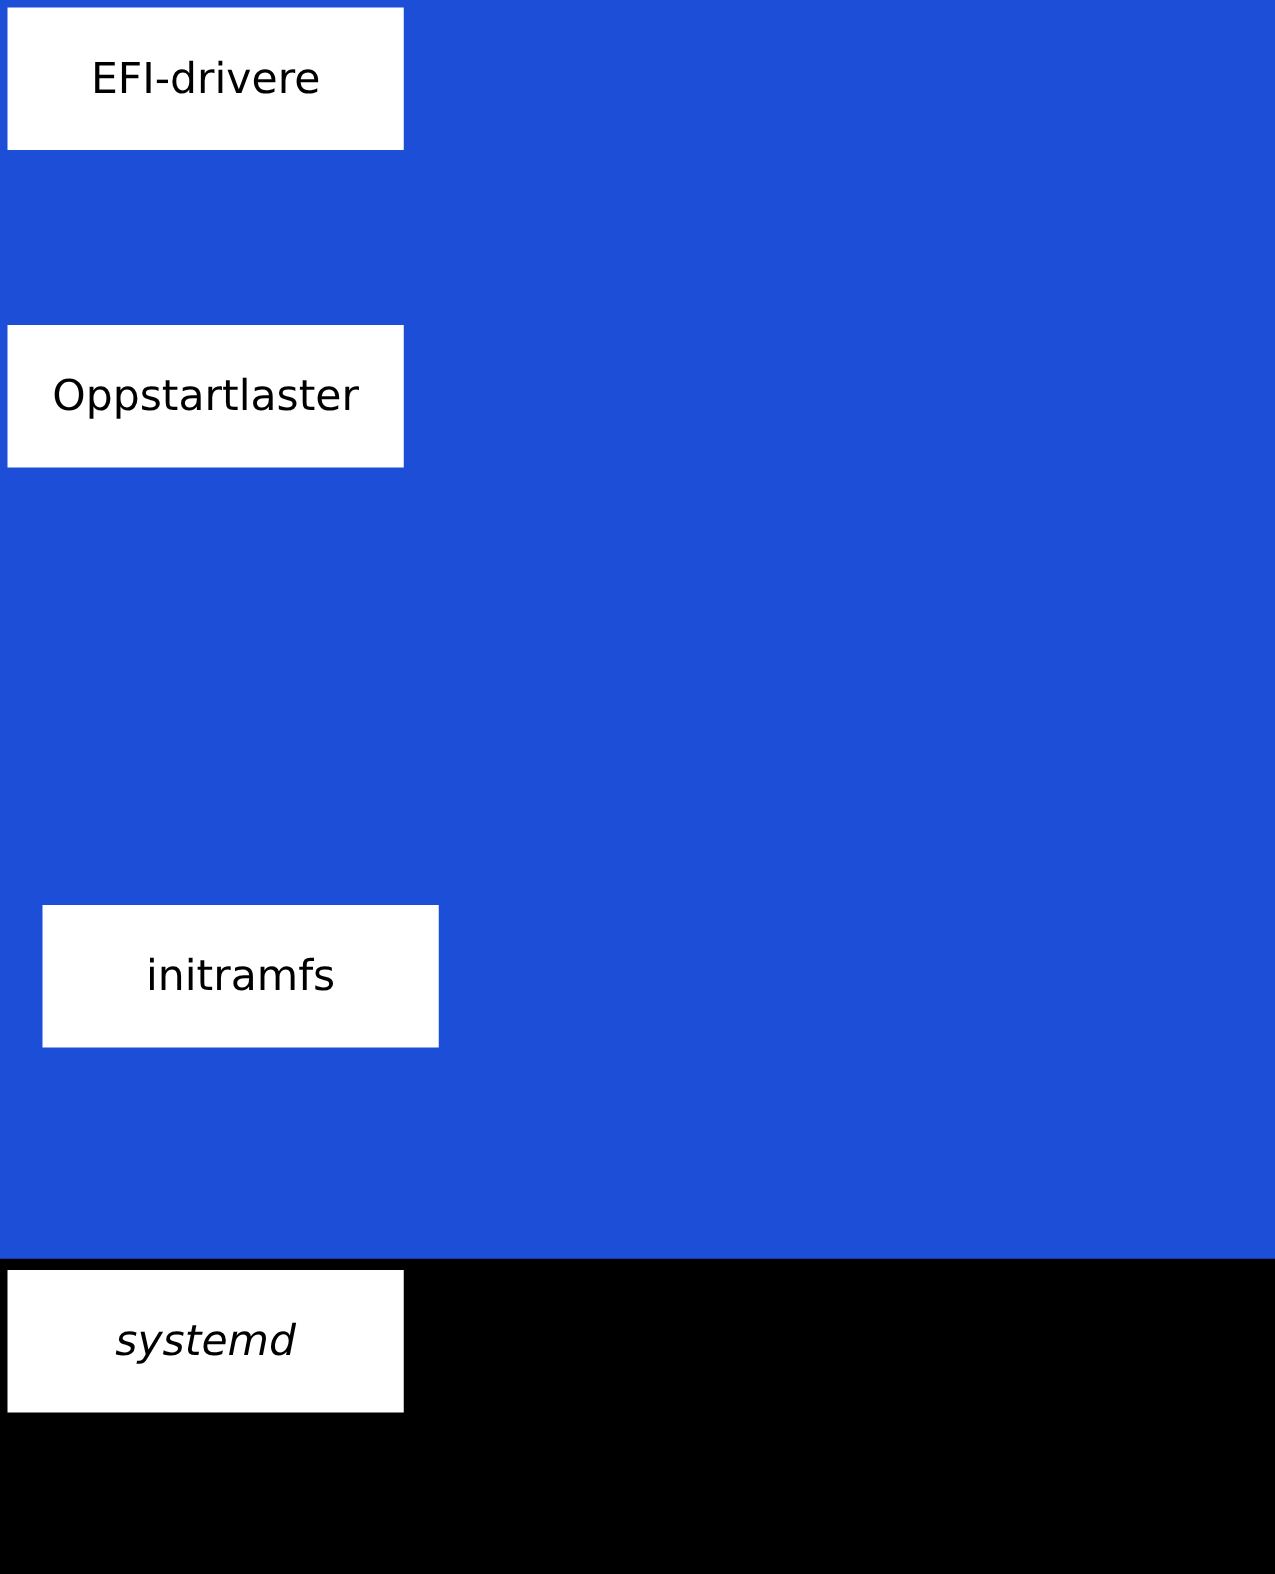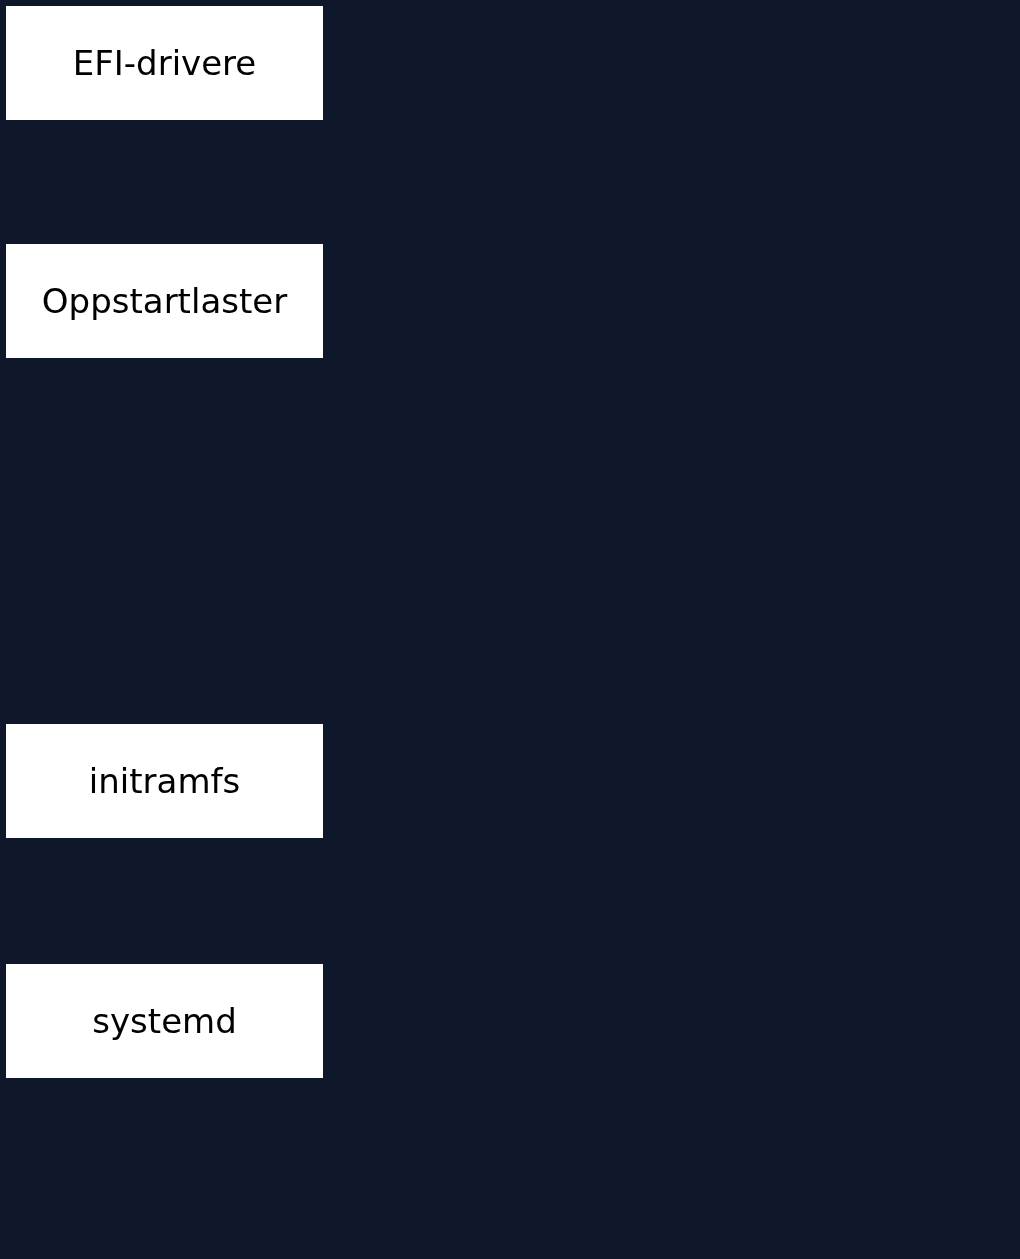--- a/index.html
+++ b/index.html
@@ -10,22 +10,22 @@
   }
   body {
     width: 1020px;
     height: 1259px;
     overflow: hidden;
     font-family: "DejaVu Sans", "Liberation Sans", sans-serif;
   }
   #diagram {
     position: relative;
     width: 1020px;
-    height: 1259px;
-    background: #0f172a;
+    height: 1007px;
+    background: #1d4ed8;
   }
   .stage-box {
     position: absolute;
     left: 6px;
     width: 317px;
     height: 114px;
     background: #ffffff;
     display: flex;
     align-items: center;
     justify-content: center;
@@ -35,24 +35,24 @@
     color: #000000;
     font-size: 34px;
     font-weight: 400;
     line-height: 1;
     letter-spacing: 0px;
     white-space: nowrap;
     text-align: center;
     font-family: "DejaVu Sans", "Liberation Sans", sans-serif;
   }
   .stage-0 { top: 6px; }
-  .stage-1 { top: 244px; justify-content: center; }
+  .stage-1 { top: 260px; justify-content: center; }
   .stage-2 { top: 484px; }
-  .stage-3 { top: 724px; }
-  .stage-4 { top: 964px; }
+  .stage-3 { top: 724px; margin-left: 28px; }
+  .stage-4 { top: 1016px; font-style: italic; }
 </style>
 </head>
 <body>
 
 <div id="diagram">
 
   <div class="stage-box stage-0">
     <span class="stage-label">EFI-drivere</span>
   </div>
 

